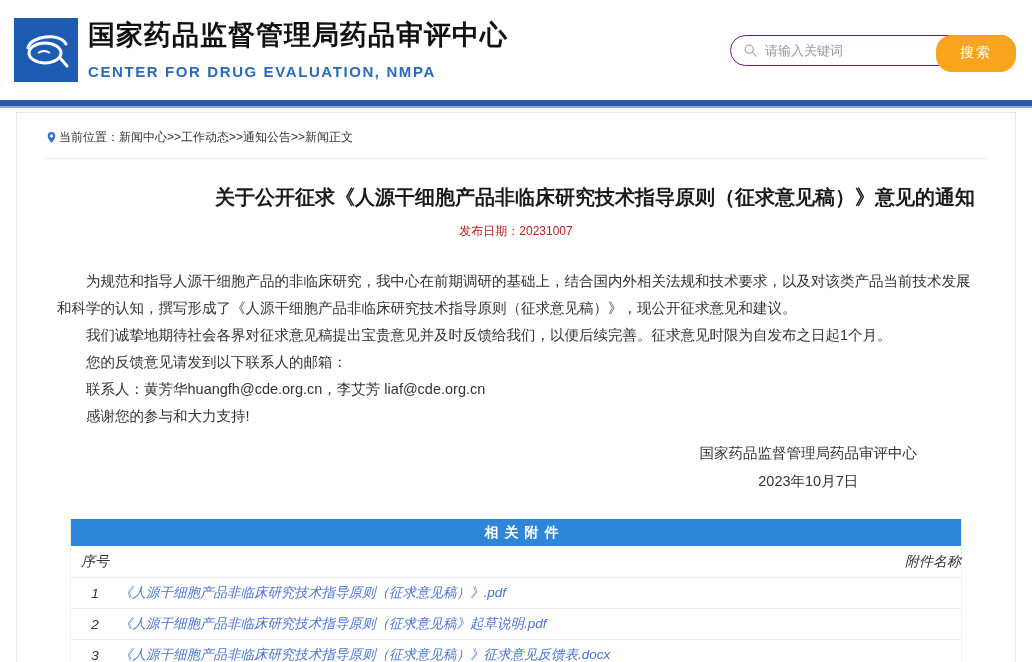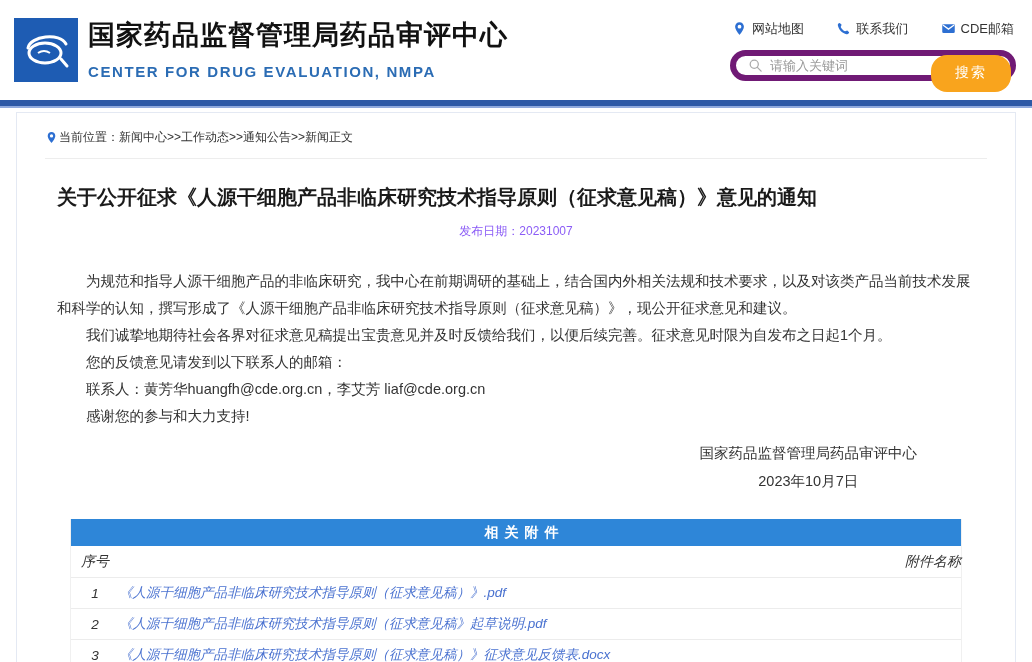--- a/index.html
+++ b/index.html
@@ -15,44 +15,44 @@
   .brand-text { margin-left:10px; }
   .brand-cn { font-size:27px; font-weight:bold; color:#111; letter-spacing:1px; line-height:1.15; }
   .brand-en { font-size:15px; font-weight:bold; color:#2b6cb4; letter-spacing:1.6px; margin-top:12px; }
 
   .header-right { width:286px; display:flex; flex-direction:column; gap:12px; }
   .quick-links { display:flex; justify-content:space-between; align-items:center; padding:0 2px; }
   .qlink { display:flex; align-items:center; gap:5px; cursor:pointer; }
   .qlink .txt { font-size:13px; color:#333; }
   .qicon { width:15px; height:15px; flex:0 0 auto; }
 
-  .search-bar { height:31px; border:6px solid #701a75; border-radius:16px;
+  .search-bar { height:31px; border:1px solid #701a75; border-radius:16px;
     display:flex; align-items:center; padding-left:12px; position:relative; background:#fff; }
   .search-input { border:none; outline:none; flex:1; font-size:13px; color:#333;
     background:transparent; margin-left:7px; font-family:inherit; }
   .search-input::placeholder { color:#999; }
   .search-btn { position:absolute; right:-1px; top:-1px; height:37px; width:80px;
     background:#f9a41d; color:#fff; font-size:14px; border:none; border-radius:16px;
     cursor:pointer; letter-spacing:2px; font-family:inherit; }
 
   
   .blue-bar { height:8px; background:#2d59a6; border-bottom:2px solid #8fa9dd; }
 
   
   .container { width:1000px; margin:4px auto 0; border:1px solid #e4e9f3;
     min-height:560px; background:#fff; }
 
   .breadcrumb-row { display:flex; align-items:center; gap:1px; padding:16px 28px 12px; }
   .breadcrumb-row .txt { font-size:12px; color:#333; }
   .bc-divider { border:none; border-top:1px solid #ededed; margin:0 28px; }
 
   .article { padding:0 40px; }
-  .article-title { text-align:left; font-size:20px; font-weight:bold; color:#1a1a1a;
+  .article-title { text-align:right; font-size:20px; font-weight:bold; color:#1a1a1a;
     margin-top:24px; line-height:1.4; }
-  .pub-date { text-align:center; font-size:12px; color:#8b5cf6; margin-top:12px; }
+  .pub-date { text-align:center; font-size:12px; color:#b91c1c; margin-top:12px; }
 
   .body-text { margin-top:28px; font-size:14.5px; color:#333; }
   .body-text p { text-indent:2em; line-height:27px; }
 
   .sig-wrap { text-align:right; margin-top:10px; }
   .sig-inner { display:inline-block; text-align:center; margin-right:58px; }
   .sig-name { font-size:14.5px; color:#333; line-height:27px; }
   .sig-date { font-size:14.5px; color:#333; line-height:27px; margin-top:1px; }
 
   
@@ -81,42 +81,20 @@
         <path d="M41 35 L47 42" stroke="#fff" stroke-width="3" stroke-linecap="round"></path>
       </svg>
     </div>
     <div class="brand-text">
       <div class="brand-cn">国家药品监督管理局药品审评中心</div>
       <div class="brand-en">CENTER FOR DRUG EVALUATION, NMPA</div>
     </div>
   </div>
 
   <div class="header-right">
-    <div class="quick-links">
-      <div class="qlink">
-        <svg class="qicon" viewBox="0 0 24 24">
-          <path d="M12 2 C8 2 5 5 5 9 c0 5 7 13 7 13 s7 -8 7 -13 c0 -4 -3 -7 -7 -7 z" fill="#2d6fd2"></path>
-          <circle cx="12" cy="9" r="3" fill="#fff"></circle>
-        </svg>
-        <span class="txt">网站地图</span>
-      </div>
-      <div class="qlink">
-        <svg class="qicon" viewBox="0 0 24 24">
-          <path d="M6 3 L9 6 L7.5 9.5 C8.5 12 12 15.5 14.5 16.5 L18 15 L21 18 C21 20 19 21.5 17 21 C10 19.5 4.5 14 3 7 C2.5 5 4 3 6 3 z" fill="#2d6fd2"></path>
-        </svg>
-        <span class="txt">联系我们</span>
-      </div>
-      <div class="qlink">
-        <svg class="qicon" viewBox="0 0 24 24">
-          <rect x="2" y="5" width="20" height="14" rx="2" fill="#2d6fd2"></rect>
-          <path d="M3 6.5 L12 13 L21 6.5" fill="none" stroke="#fff" stroke-width="2"></path>
-        </svg>
-        <span class="txt">CDE邮箱</span>
-      </div>
-    </div>
     <div class="search-bar">
       <svg width="15" height="15" viewBox="0 0 24 24">
         <circle cx="10" cy="10" r="6.5" fill="none" stroke="#aaa" stroke-width="2"></circle>
         <path d="M15 15 L21 21" stroke="#aaa" stroke-width="2" stroke-linecap="round"></path>
       </svg>
       <input class="search-input" type="text" placeholder="请输入关键词" style="">
       <button class="search-btn">搜索</button>
     </div>
   </div>
 </div>

